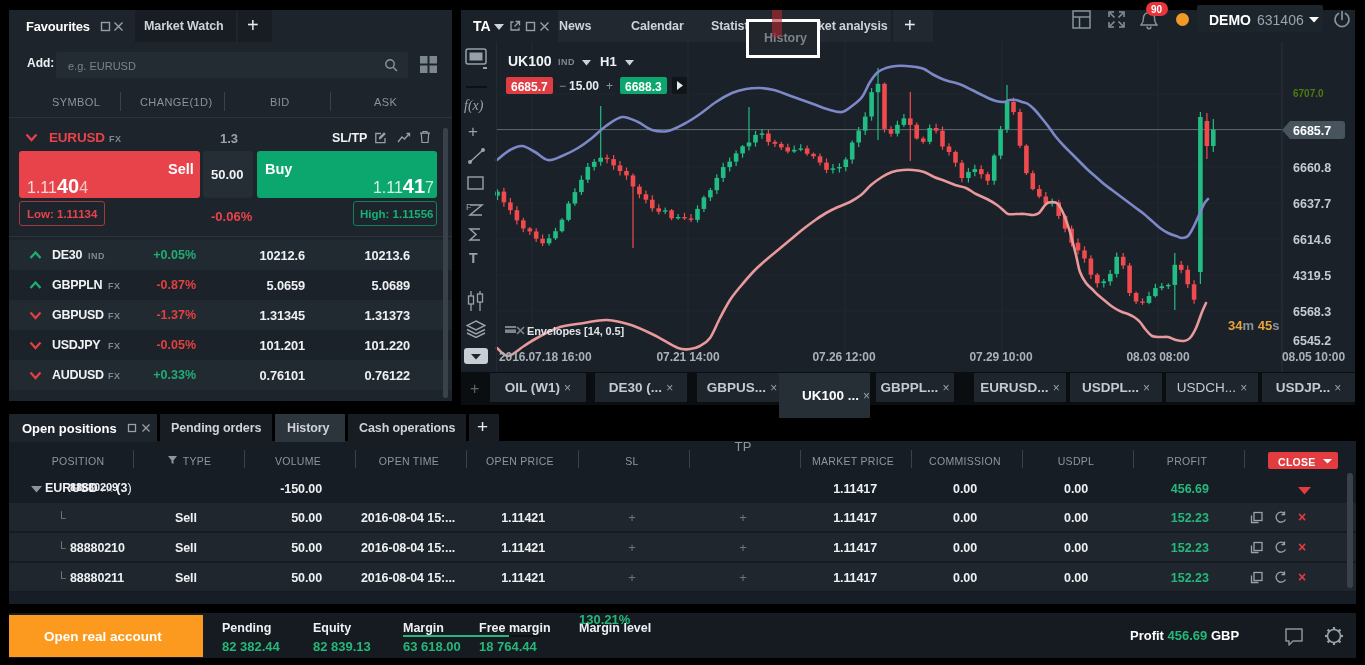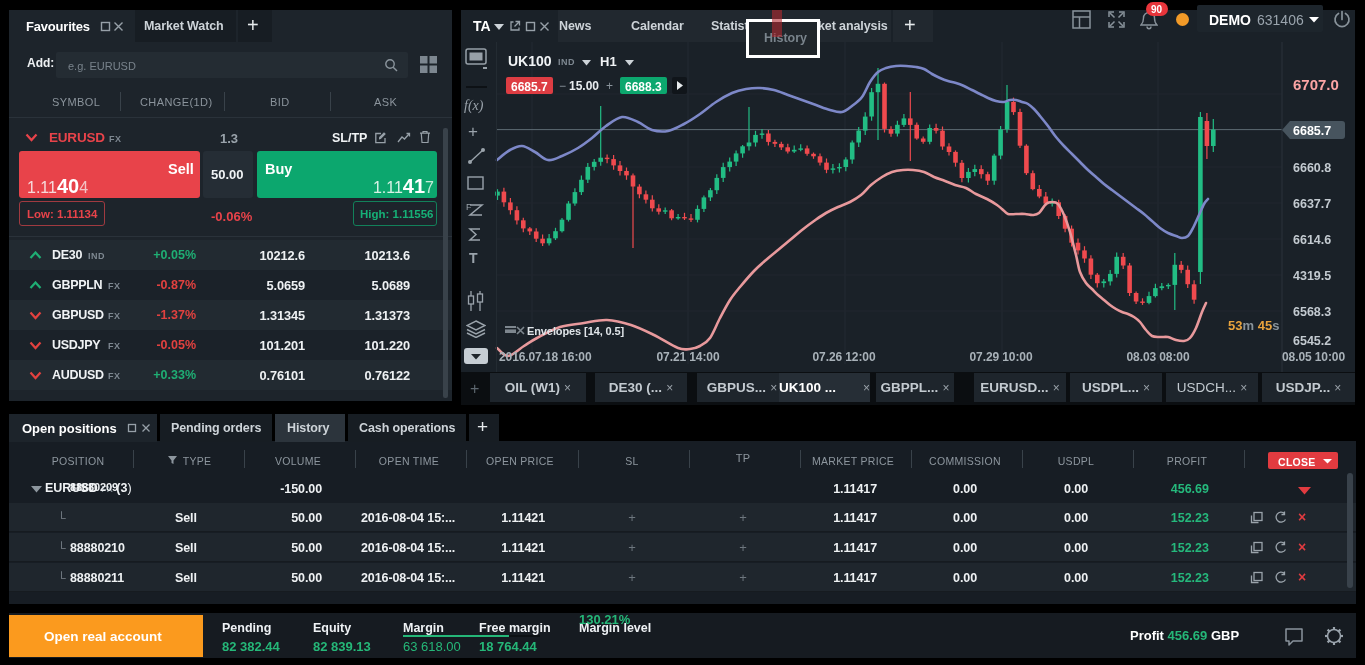--- a/index.html
+++ b/index.html
@@ -384,32 +384,32 @@
         <rect x="737.1" y="75.0" width="4.6" height="155.0" fill="#22bd84"></rect>
         <line x1="745.9" y1="71.0" x2="745.9" y2="117.0" stroke="#ef4a4e" stroke-width="1.2"></line>
         <rect x="743.6" y="79.0" width="4.6" height="25.0" fill="#ef4a4e"></rect>
         <line x1="752.3" y1="77.0" x2="752.3" y2="110.0" stroke="#22bd84" stroke-width="1.2"></line>
         <rect x="750.0" y="87.6" width="4.6" height="16.4" fill="#22bd84"></rect>
         <path d="M36.0,306.0 C37.8,307.3 42.5,314.3 47.0,314.0 C51.5,313.7 58.2,307.0 63.0,304.0 C67.8,301.0 70.0,299.2 76.0,296.0 C82.0,292.8 91.2,287.5 99.0,285.0 C106.8,282.5 115.2,282.2 123.0,281.0 C130.8,279.8 138.2,277.7 146.0,278.0 C153.8,278.3 162.2,280.5 170.0,283.0 C177.8,285.5 185.2,289.2 193.0,293.0 C200.8,296.8 211.0,303.7 217.0,306.0 C223.0,308.3 225.3,307.3 229.0,307.0 C232.7,306.7 235.7,305.8 239.0,304.0 C242.3,302.2 245.7,300.7 249.0,296.0 C252.3,291.3 255.7,282.3 259.0,276.0 C262.3,269.7 265.7,263.2 269.0,258.0 C272.3,252.8 275.0,249.8 279.0,245.0 C283.0,240.2 288.7,233.5 293.0,229.0 C297.3,224.5 301.0,221.5 305.0,218.0 C309.0,214.5 313.0,211.3 317.0,208.0 C321.0,204.7 325.0,201.3 329.0,198.0 C333.0,194.7 337.0,191.2 341.0,188.0 C345.0,184.8 349.0,181.8 353.0,179.0 C357.0,176.2 361.0,173.3 365.0,171.0 C369.0,168.7 373.0,166.8 377.0,165.0 C381.0,163.2 385.2,162.0 389.0,160.0 C392.8,158.0 396.5,155.8 400.0,153.0 C403.5,150.2 406.5,146.0 410.0,143.0 C413.5,140.0 417.5,137.2 421.0,135.0 C424.5,132.8 427.5,131.2 431.0,130.0 C434.5,128.8 438.5,128.3 442.0,128.0 C445.5,127.7 448.5,127.7 452.0,128.0 C455.5,128.3 459.5,128.8 463.0,130.0 C466.5,131.2 469.5,133.5 473.0,135.0 C476.5,136.5 480.5,137.7 484.0,139.0 C487.5,140.3 490.5,141.8 494.0,143.0 C497.5,144.2 501.5,144.5 505.0,146.0 C508.5,147.5 511.5,150.2 515.0,152.0 C518.5,153.8 522.5,155.2 526.0,157.0 C529.5,158.8 533.5,161.3 536.0,163.0 C538.5,164.7 539.2,165.5 541.0,167.0 C542.8,168.5 544.7,171.2 547.0,172.0 C549.3,172.8 552.2,172.0 555.0,172.0 C557.8,172.0 561.2,171.8 564.0,172.0 C566.8,172.2 569.7,173.2 572.0,173.0 C574.3,172.8 575.8,172.8 578.0,171.0 C580.2,169.2 582.8,163.8 585.0,162.0 C587.2,160.2 589.0,160.0 591.0,160.0 C593.0,160.0 595.0,159.8 597.0,162.0 C599.0,164.2 601.0,168.3 603.0,173.0 C605.0,177.7 607.0,183.3 609.0,190.0 C611.0,196.7 613.3,206.3 615.0,213.0 C616.7,219.7 617.3,225.3 619.0,230.0 C620.7,234.7 623.0,238.2 625.0,241.0 C627.0,243.8 629.0,245.0 631.0,247.0 C633.0,249.0 635.0,251.2 637.0,253.0 C639.0,254.8 641.0,256.3 643.0,258.0 C645.0,259.7 647.0,261.5 649.0,263.0 C651.0,264.5 653.0,265.8 655.0,267.0 C657.0,268.2 659.0,269.2 661.0,270.0 C663.0,270.8 665.0,271.2 667.0,272.0 C669.0,272.8 671.0,273.7 673.0,275.0 C675.0,276.3 677.0,277.8 679.0,280.0 C681.0,282.2 683.0,285.7 685.0,288.0 C687.0,290.3 688.7,292.8 691.0,294.0 C693.3,295.2 696.3,294.8 699.0,295.0 C701.7,295.2 704.3,294.5 707.0,295.0 C709.7,295.5 712.3,297.3 715.0,298.0 C717.7,298.7 720.7,299.3 723.0,299.0 C725.3,298.7 727.0,298.2 729.0,296.0 C731.0,293.8 733.0,290.3 735.0,286.0 C737.0,281.7 739.3,274.2 741.0,270.0 C742.7,265.8 744.3,262.5 745.0,261.0" fill="none" stroke="#e8999c" stroke-width="2.6" stroke-linejoin="round" stroke-linecap="round"></path>
         <path d="M36.0,118.0 C38.2,116.3 44.8,110.3 49.0,108.0 C53.2,105.7 56.8,103.7 61.0,104.0 C65.2,104.3 69.7,107.7 74.0,110.0 C78.3,112.3 82.5,117.3 87.0,118.0 C91.5,118.7 96.0,116.0 101.0,114.0 C106.0,112.0 112.0,109.0 117.0,106.0 C122.0,103.0 126.3,99.7 131.0,96.0 C135.7,92.3 140.0,87.5 145.0,84.0 C150.0,80.5 155.7,75.7 161.0,75.0 C166.3,74.3 172.0,77.8 177.0,80.0 C182.0,82.2 186.0,86.5 191.0,88.0 C196.0,89.5 201.7,90.0 207.0,89.0 C212.3,88.0 217.7,84.8 223.0,82.0 C228.3,79.2 233.7,75.7 239.0,72.0 C244.3,68.3 249.7,63.5 255.0,60.0 C260.3,56.5 266.0,53.2 271.0,51.0 C276.0,48.8 280.3,47.8 285.0,47.0 C289.7,46.2 294.3,45.8 299.0,46.0 C303.7,46.2 308.3,46.8 313.0,48.0 C317.7,49.2 322.3,51.3 327.0,53.0 C331.7,54.7 336.3,56.3 341.0,58.0 C345.7,59.7 350.3,61.3 355.0,63.0 C359.7,64.7 364.7,66.8 369.0,68.0 C373.3,69.2 377.3,70.7 381.0,70.0 C384.7,69.3 387.7,66.5 391.0,64.0 C394.3,61.5 398.0,59.0 401.0,55.0 C404.0,51.0 406.3,44.2 409.0,40.0 C411.7,35.8 414.3,32.3 417.0,30.0 C419.7,27.7 422.0,27.0 425.0,26.0 C428.0,25.0 431.7,24.3 435.0,24.0 C438.3,23.7 441.7,23.8 445.0,24.0 C448.3,24.2 452.0,24.5 455.0,25.0 C458.0,25.5 460.3,25.8 463.0,27.0 C465.7,28.2 468.3,30.5 471.0,32.0 C473.7,33.5 476.3,34.8 479.0,36.0 C481.7,37.2 484.3,38.2 487.0,39.0 C489.7,39.8 492.3,40.2 495.0,41.0 C497.7,41.8 500.3,42.8 503.0,44.0 C505.7,45.2 508.3,46.7 511.0,48.0 C513.7,49.3 516.3,50.7 519.0,52.0 C521.7,53.3 524.3,54.8 527.0,56.0 C529.7,57.2 532.3,58.3 535.0,59.0 C537.7,59.7 540.7,60.2 543.0,60.0 C545.3,59.8 547.0,58.3 549.0,58.0 C551.0,57.7 553.0,57.7 555.0,58.0 C557.0,58.3 559.0,59.3 561.0,60.0 C563.0,60.7 565.0,60.8 567.0,62.0 C569.0,63.2 571.0,65.0 573.0,67.0 C575.0,69.0 576.7,71.2 579.0,74.0 C581.3,76.8 584.3,80.5 587.0,84.0 C589.7,87.5 592.3,91.7 595.0,95.0 C597.7,98.3 600.3,101.2 603.0,104.0 C605.7,106.8 608.3,109.3 611.0,112.0 C613.7,114.7 616.3,117.3 619.0,120.0 C621.7,122.7 624.3,125.5 627.0,128.0 C629.7,130.5 632.3,132.7 635.0,135.0 C637.7,137.3 640.3,139.8 643.0,142.0 C645.7,144.2 648.3,146.0 651.0,148.0 C653.7,150.0 656.3,152.0 659.0,154.0 C661.7,156.0 664.3,158.0 667.0,160.0 C669.7,162.0 672.3,164.0 675.0,166.0 C677.7,168.0 680.3,169.8 683.0,172.0 C685.7,174.2 688.3,176.7 691.0,179.0 C693.7,181.3 696.3,184.0 699.0,186.0 C701.7,188.0 704.3,189.7 707.0,191.0 C709.7,192.3 712.7,193.2 715.0,194.0 C717.3,194.8 719.0,196.0 721.0,196.0 C723.0,196.0 725.2,195.7 727.0,194.0 C728.8,192.3 730.2,189.5 732.0,186.0 C733.8,182.5 736.2,177.0 738.0,173.0 C739.8,169.0 741.5,164.7 743.0,162.0 C744.5,159.3 746.3,157.8 747.0,157.0" fill="none" stroke="#7d88c8" stroke-width="2.6" stroke-linejoin="round" stroke-linecap="round"></path>
       </svg>
     </div>
 <div class="abs" style="left:496px;top:42px;width:1px;height:330px;background:#232b32"></div>
-<div class="abs" style="left:1293px;top:76px;font-size:15px;font-weight:bold;color:#fca5a5">6707.0</div>
+<div class="abs" style="left:1293px;top:88px;font-size:10px;font-weight:bold;color:#4d7c0f">6707.0</div>
 <div class="abs" style="left:1293px;top:161px;font-size:12.5px;font-weight:bold;color:#c3cad0">6660.8</div>
 <div class="abs" style="left:1293px;top:197px;font-size:12.5px;font-weight:bold;color:#c3cad0">6637.7</div>
 <div class="abs" style="left:1293px;top:233px;font-size:12.5px;font-weight:bold;color:#c3cad0">6614.6</div>
 <div class="abs" style="left:1293px;top:269px;font-size:12.5px;font-weight:bold;color:#c3cad0">4319.5</div>
 <div class="abs" style="left:1293px;top:305px;font-size:12.5px;font-weight:bold;color:#c3cad0">6568.3</div>
 <div class="abs" style="left:1293px;top:334px;font-size:12.5px;font-weight:bold;color:#c3cad0">6545.2</div>
 <svg class="abs" style="left:1282px;top:121px" width="64" height="18">
       <path d="M8,0h52a3,3 0 0 1 3,3v12a3,3 0 0 1-3,3H8L0,9z" fill="#47545e"></path>
     </svg>
 <div class="abs" style="left:1293px;top:124px;font-size:12.5px;font-weight:bold;color:#fff">6685.7</div>
-<div class="abs" style="left:1228px;top:318px;font-size:13px;font-weight:bold"><span style="color:#e8a33d">53</span><span style="color:#8a949b">m</span> <span style="color:#e8a33d">45</span><span style="color:#8a949b">s</span></div>
+<div class="abs" style="left:1228px;top:318px;font-size:13px;font-weight:bold"><span style="color:#e8a33d">34</span><span style="color:#8a949b">m</span> <span style="color:#e8a33d">45</span><span style="color:#8a949b">s</span></div>
 <div class="abs" style="left:499px;top:350px;font-size:12px;font-weight:bold;letter-spacing:-0.1px;color:#a8b1b8">2016.07.18 16:00</div>
 <div class="abs" style="left:688px;top:350px;font-size:12px;font-weight:bold;letter-spacing:-0.1px;color:#a8b1b8;transform:translateX(-50%)">07.21 14:00</div>
 <div class="abs" style="left:844px;top:350px;font-size:12px;font-weight:bold;letter-spacing:-0.1px;color:#a8b1b8;transform:translateX(-50%)">07.26 12:00</div>
 <div class="abs" style="left:1001px;top:350px;font-size:12px;font-weight:bold;letter-spacing:-0.1px;color:#a8b1b8;transform:translateX(-50%)">07.29 10:00</div>
 <div class="abs" style="left:1158px;top:350px;font-size:12px;font-weight:bold;letter-spacing:-0.1px;color:#a8b1b8;transform:translateX(-50%)">08.03 08:00</div>
 <div class="abs" style="left:1282px;top:350px;font-size:12px;font-weight:bold;letter-spacing:-0.1px;color:#a8b1b8">08.05 10:00</div>
 <div class="abs" style="left:508px;top:53px;font-size:14px;font-weight:bold;color:#f0f3f5">UK100</div>
 <div class="abs badge" style="left:558px;top:57px">IND</div>
 <svg class="abs" style="left:582px;top:60px" width="9" height="6">
       <path d="M0,0h9L4.5,5.5z" fill="#cdd3d8"></path>
@@ -483,21 +483,21 @@
       <span style="font-size:12px;color:#9aa2a9;margin-left:4px">×</span>
     </div>
 <div class="abs" style="left:595px;top:373px;width:92px;height:29px;background:#1e252c;display:flex;align-items:center;justify-content:center">
       <span style="font-size:13.5px;font-weight:bold;color:#c3cad0">DE30 (...</span>
       <span style="font-size:12px;color:#9aa2a9;margin-left:4px">×</span>
     </div>
 <div class="abs" style="left:697px;top:373px;width:90px;height:29px;background:#1e252c;display:flex;align-items:center;justify-content:center">
       <span style="font-size:13.5px;font-weight:bold;color:#c3cad0">GBPUS...</span>
       <span style="font-size:12px;color:#9aa2a9;margin-left:4px">×</span>
     </div>
-<div class="abs" style="left:779px;top:373px;width:91px;height:29px;background:#262e36;display:flex;align-items:center;justify-content:space-between">
+<div class="abs" style="left:779px;top:373px;width:91px;height:45px;background:#262e36;display:flex;align-items:center;justify-content:flex-end">
       <span style="font-size:13.5px;font-weight:bold;color:#fff">UK100 ...</span>
       <span style="font-size:12px;color:#9aa2a9;margin-left:4px">×</span>
     </div>
 <div class="abs" style="left:876px;top:373px;width:78px;height:29px;background:#1e252c;display:flex;align-items:center;justify-content:center">
       <span style="font-size:13.5px;font-weight:bold;color:#c3cad0">GBPPL...</span>
       <span style="font-size:12px;color:#9aa2a9;margin-left:4px">×</span>
     </div>
 <div class="abs" style="left:974px;top:373px;width:92px;height:29px;background:#1e252c;display:flex;align-items:center;justify-content:center">
       <span style="font-size:13.5px;font-weight:bold;color:#c3cad0">EURUSD...</span>
       <span style="font-size:12px;color:#9aa2a9;margin-left:4px">×</span>
@@ -559,21 +559,21 @@
 <div class="abs tabtxt" style="left:171px;top:421px">Pending orders</div>
 <div class="abs tabtxt" style="left:287px;top:421px">History</div>
 <div class="abs tabtxt" style="left:359px;top:421px">Cash operations</div>
 <div class="abs" style="left:477px;top:416px;font-size:19px;color:#e6eaec">+</div>
 <div class="abs" style="left:78px;top:455px;font-size:10.5px;color:#8d969e;letter-spacing:.3px;transform:translateX(-50%)">POSITION</div>
 <div class="abs" style="left:197px;top:455px;font-size:10.5px;color:#8d969e;letter-spacing:.3px;transform:translateX(-50%)">TYPE</div>
 <div class="abs" style="left:298px;top:455px;font-size:10.5px;color:#8d969e;letter-spacing:.3px;transform:translateX(-50%)">VOLUME</div>
 <div class="abs" style="left:409px;top:455px;font-size:10.5px;color:#8d969e;letter-spacing:.3px;transform:translateX(-50%)">OPEN TIME</div>
 <div class="abs" style="left:520px;top:455px;font-size:10.5px;color:#8d969e;letter-spacing:.3px;transform:translateX(-50%)">OPEN PRICE</div>
 <div class="abs" style="left:632px;top:455px;font-size:10.5px;color:#8d969e;letter-spacing:.3px;transform:translateX(-50%)">SL</div>
-<div class="abs" style="left:743px;top:452px;font-size:11px;color:#8d969e;letter-spacing:.3px;transform:translateX(-50%)">TP</div>
+<div class="abs" style="left:743px;top:439px;font-size:13px;color:#8d969e;letter-spacing:.3px;transform:translateX(-50%)">TP</div>
 <div class="abs" style="left:853px;top:455px;font-size:10.5px;color:#8d969e;letter-spacing:.3px;transform:translateX(-50%)">MARKET PRICE</div>
 <div class="abs" style="left:965px;top:455px;font-size:10.5px;color:#8d969e;letter-spacing:.3px;transform:translateX(-50%)">COMMISSION</div>
 <div class="abs" style="left:1076px;top:455px;font-size:10.5px;color:#8d969e;letter-spacing:.3px;transform:translateX(-50%)">USDPL</div>
 <div class="abs" style="left:1187px;top:455px;font-size:10.5px;color:#8d969e;letter-spacing:.3px;transform:translateX(-50%)">PROFIT</div>
 <svg class="abs" style="left:167px;top:455px" width="11" height="10">
       <path d="M1,1h9L6.5,5.5V9l-2,-1V5.5z" fill="#8d969e"></path>
     </svg>
 <div class="abs" style="left:133px;top:450px;width:1px;height:18px;background:#39424a"></div>
 <div class="abs" style="left:244px;top:450px;width:1px;height:18px;background:#39424a"></div>
 <div class="abs" style="left:355px;top:450px;width:1px;height:18px;background:#39424a"></div>
@@ -667,21 +667,21 @@
 <div class="abs" style="left:1298px;top:569px;font-size:14px;font-weight:bold;color:#e23b40">×</div>
 <div class="abs" style="left:1347px;top:473px;width:6px;height:115px;background:#39424b;border-radius:3px"></div>
 <div class="abs" style="left:9px;top:613px;width:1347px;height:45px;background:#161b21"></div>
 <div class="abs" style="left:9px;top:615px;width:194px;height:42px;background:#fb9a1e"></div>
 <div class="abs" style="left:44px;top:629px;font-size:13.5px;font-weight:bold;color:#fff">Open real account</div>
 <div class="abs" style="left:222px;top:621px;font-size:12.5px;font-weight:bold;color:#eef1f4">Pending</div>
 <div class="abs" style="left:222px;top:639px;font-size:13px;font-weight:bold;color:#25b778">82 382.44</div>
 <div class="abs" style="left:313px;top:621px;font-size:12.5px;font-weight:bold;color:#eef1f4">Equity</div>
 <div class="abs" style="left:313px;top:639px;font-size:13px;font-weight:bold;color:#25b778">82 839.13</div>
 <div class="abs" style="left:403px;top:621px;font-size:12.5px;font-weight:bold;color:#eef1f4">Margin</div>
-<div class="abs" style="left:403px;top:639px;font-size:13px;font-weight:normal;color:#25b778">63 618.00</div>
+<div class="abs" style="left:403px;top:639px;font-size:13px;font-weight:bold;color:#25b778">63 618.00</div>
 <div class="abs" style="left:479px;top:621px;font-size:12.5px;font-weight:bold;color:#eef1f4">Free margin</div>
 <div class="abs" style="left:479px;top:639px;font-size:13px;font-weight:bold;color:#25b778">18 764.44</div>
 <div class="abs" style="left:579px;top:621px;font-size:12.5px;font-weight:bold;color:#eef1f4">Margin level</div>
 <div class="abs" style="left:579px;top:612px;font-size:13px;font-weight:bold;color:#25b778">130.21%</div>
 <div class="abs" style="left:403px;top:635px;width:137px;height:2px;background:#0d1114"></div>
 <div class="abs" style="left:403px;top:635px;width:106px;height:2px;background:#25b778"></div>
 <div class="abs" style="left:1130px;top:628px;font-size:13px;font-weight:bold;color:#fff">Profit <span style="color:#25b778">456.69</span> GBP</div>
 <svg class="abs" style="left:1284px;top:627px" width="20" height="19">
 <path d="M2,2h16v12H9l-4,4v-4H2z" fill="none" stroke="#8a949d" stroke-width="1.5" stroke-linejoin="round"></path>
     </svg>

